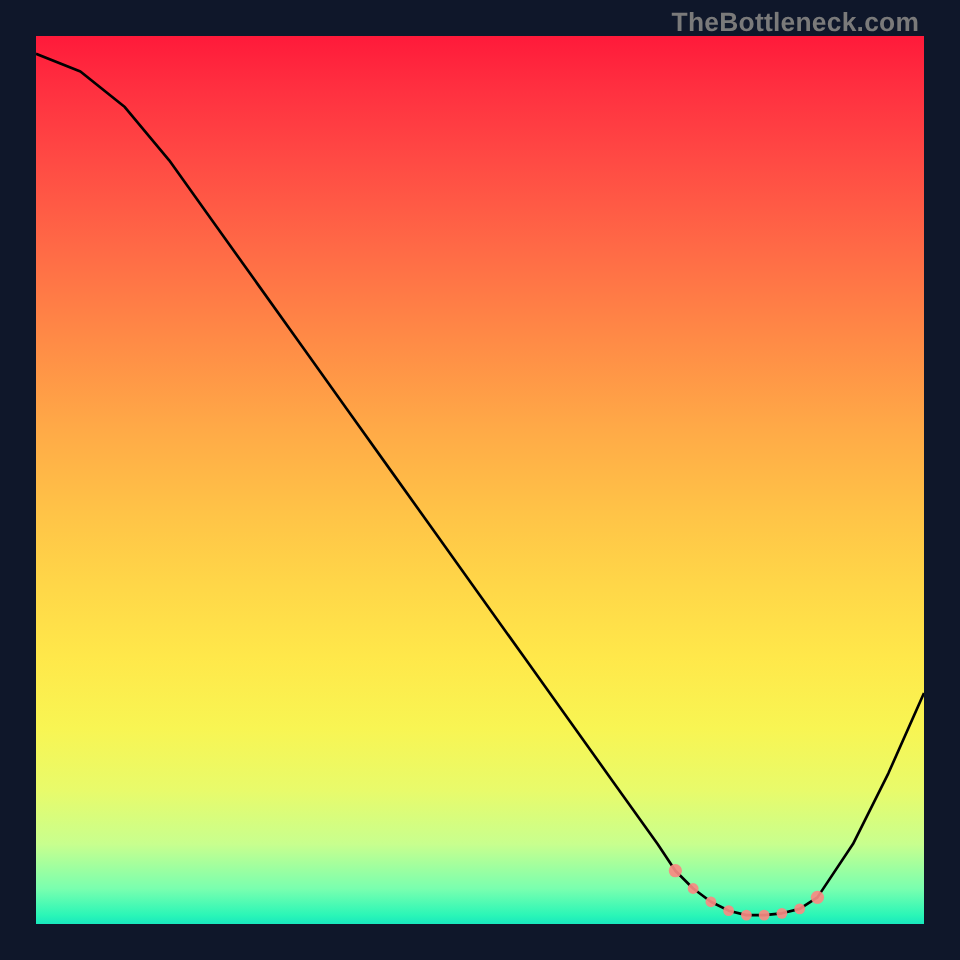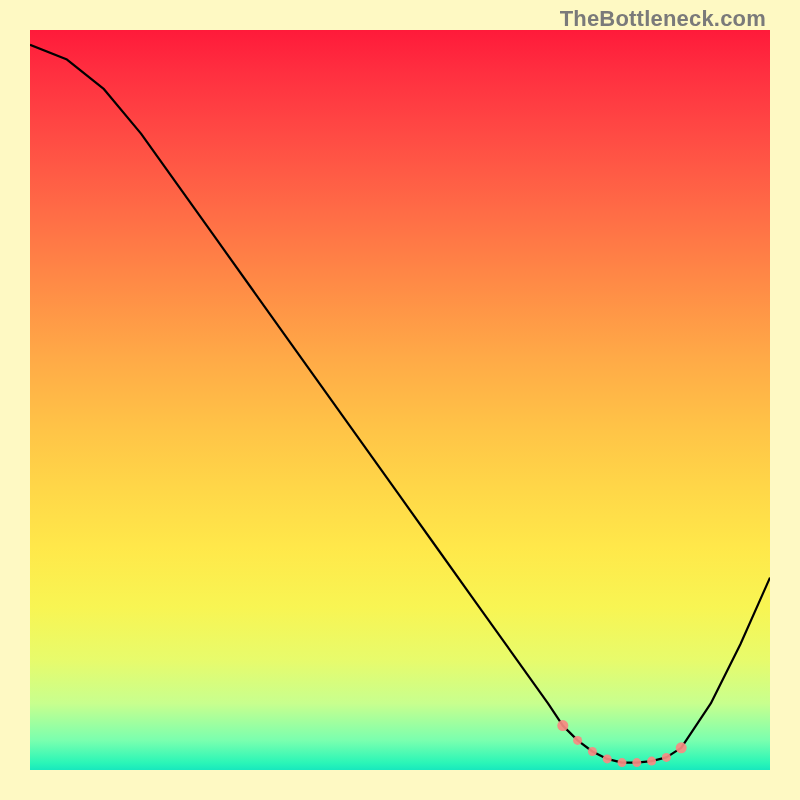--- a/index.html
+++ b/index.html
@@ -1,21 +1,21 @@
 <!DOCTYPE html>
 <html><head>
 <meta charset="utf-8">
 <style>
   * { margin: 0; padding: 0; box-sizing: border-box; }
   html, body { width: 800px; height: 800px; overflow: hidden; background: #000; }
   .stage {
     position: relative;
     width: 800px;
     height: 800px;
-    background: #fef9c3;
+    background: #0f172a;
   }
   .plot {
     position: absolute;
     left: 30px;
     top: 30px;
     width: 740px;
     height: 740px;
     background: linear-gradient(
       to bottom,
       #ff1a3a 0%,

